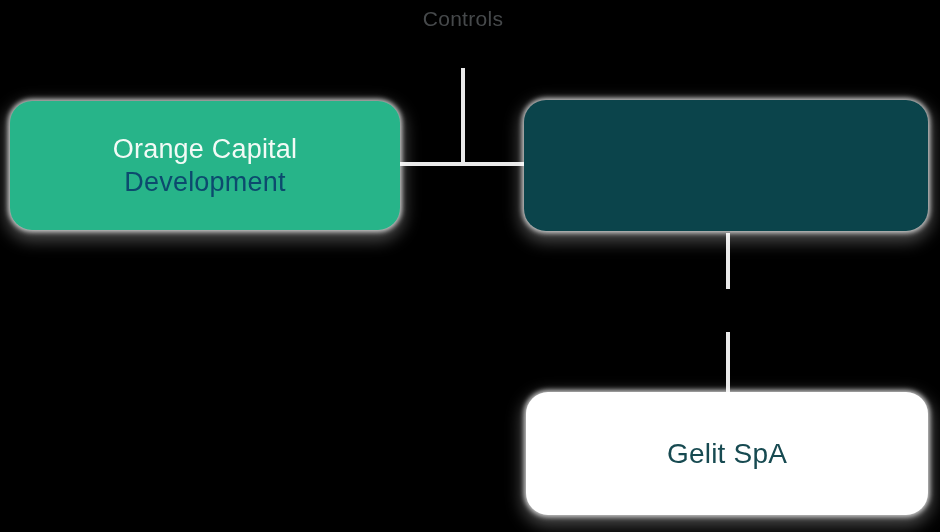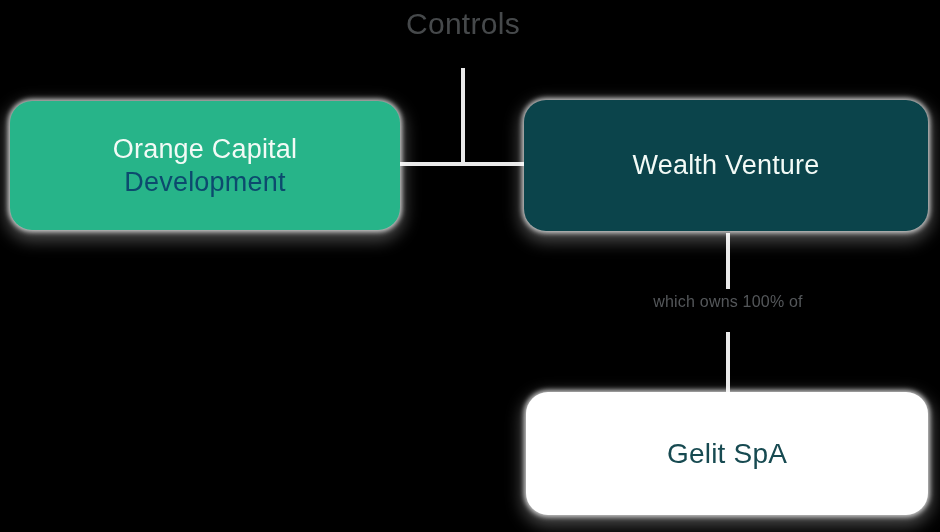--- a/index.html
+++ b/index.html
@@ -17,21 +17,21 @@
   }
   .text-label {
     position: absolute;
     text-align: center;
     white-space: nowrap;
   }
   .controls-label {
     left: 363px;
     top: 7px;
     width: 200px;
-    font-size: 30px;
+    font-size: 21px;
     font-weight: 400;
     letter-spacing: 0.3px;
   }
   .ownership-label {
     left: 578px;
     top: 293px;
     width: 300px;
     font-size: 16px;
     font-weight: 500;
     letter-spacing: 0.2px;
@@ -72,28 +72,26 @@
   <div class="text-label controls-label" style="color: rgb(70, 73, 75);">Controls</div>
 
   <div class="connector v line-controls-v" style="background-color: rgb(234, 234, 234);"></div>
 
   <div class="connector h line-controls-h" style="background-color: rgb(234, 234, 234);"></div>
 
   <div class="connector v line-owns-top" style="background-color: rgb(234, 234, 234);"></div>
 
   <div class="connector v line-owns-bottom" style="background-color: rgb(234, 234, 234);"></div>
 
-  <div class="text-label ownership-label" style="color: rgb(84, 87, 90);">which owns 100% of</div>
 
   <div class="node node-orange" style="background-color: rgb(39, 180, 137);">
     <div style="color: rgb(242, 250, 246);">Orange Capital</div>
     <div style="color: #0c4a6e;">Development</div>
   </div>
 
   <div class="node node-wealth" style="background-color: rgb(11, 68, 75);">
-    <div style="color: rgb(242, 250, 246);">Wealth Venture</div>
   </div>
 
   <div class="node node-gelit" style="background-color: rgb(255, 255, 255);">
     <div style="color: rgb(23, 74, 81);">Gelit SpA</div>
   </div>
 
 </div>
 
 </body></html>

